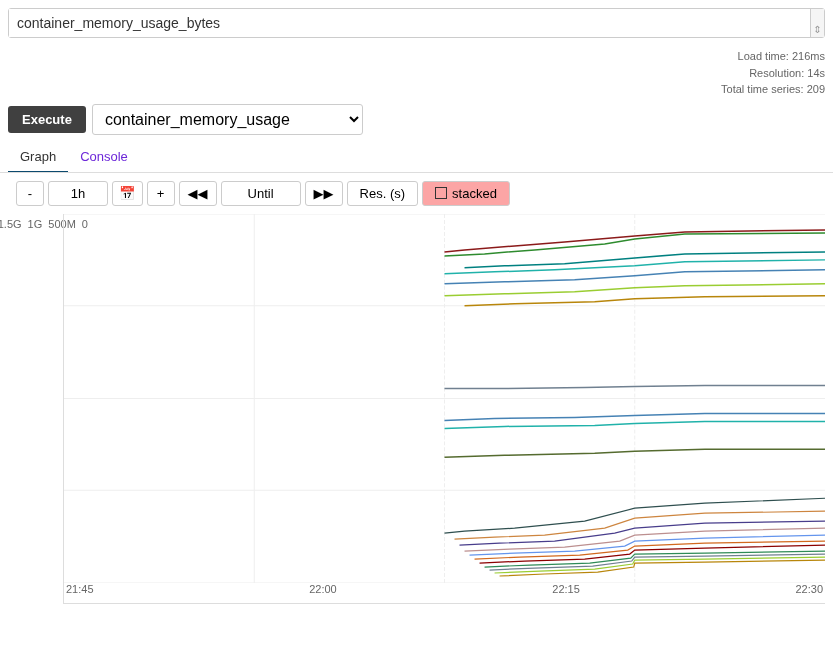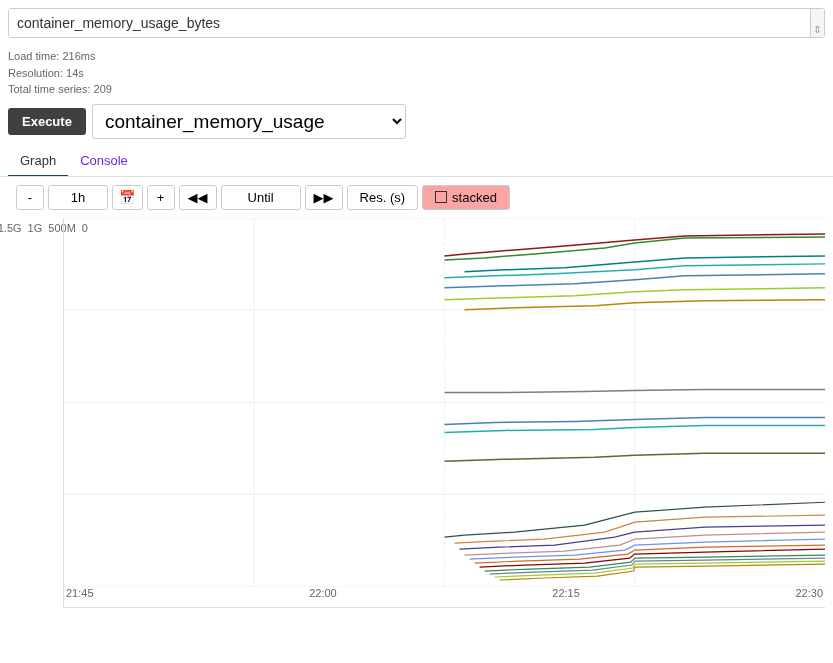--- a/index.html
+++ b/index.html
@@ -27,21 +27,21 @@
       display: flex;
       align-items: flex-end;
       justify-content: center;
       padding-bottom: 2px;
       cursor: ns-resize;
       color: #999;
       font-size: 10px;
     }
 
     .meta-info {
-      text-align: left;
+      text-align: right;
       padding: 2px 8px;
       font-size: 11px;
       color: #666;
       line-height: 1.5;
     }
 
     .toolbar {
       display: flex;
       align-items: center;
       padding: 4px 8px;
@@ -56,21 +56,21 @@
       border-radius: 3px;
       font-size: 13px;
       cursor: pointer;
       font-weight: bold;
     }
 
     .metric-select {
       border: 1px solid #ccc;
       border-radius: 3px;
       padding: 5px 8px;
-      font-size: 19px;
+      font-size: 16px;
       background: #fff;
       cursor: pointer;
       min-width: 180px;
     }
 
     .tabs {
       display: flex;
       border-bottom: 1px solid #ddd;
       padding: 0 8px;
       margin-top: 4px;

